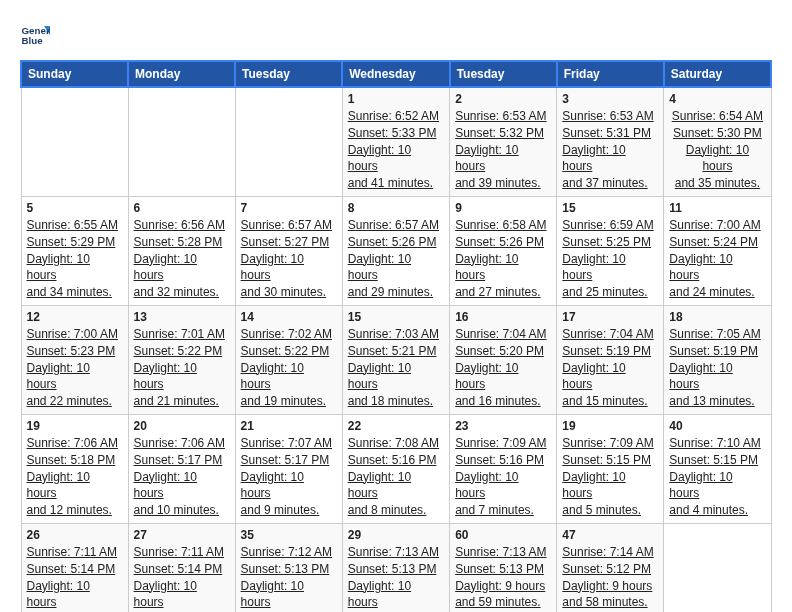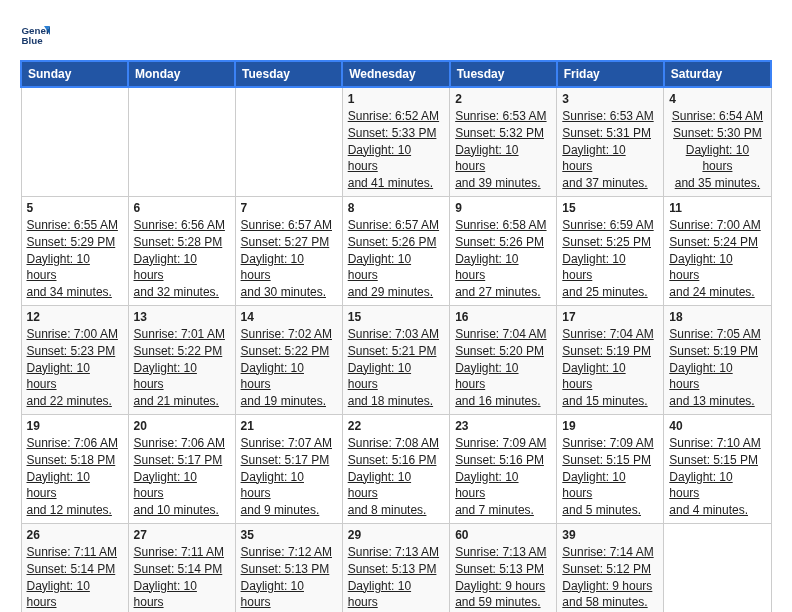--- a/index.html
+++ b/index.html
@@ -335,21 +335,21 @@
 and 0 minutes.</div>
         </td>
         <td>
           <span class="day-num">60</span>
           <div class="day-info" style="white-space: pre-line;">Sunrise: 7:13 AM
 Sunset: 5:13 PM
 Daylight: 9 hours
 and 59 minutes.</div>
         </td>
         <td>
-          <span class="day-num">39</span>
+          <span class="day-num">47</span>
           <div class="day-info" style="white-space: pre-line;">Sunrise: 7:14 AM
 Sunset: 5:12 PM
 Daylight: 9 hours
 and 58 minutes.</div>
         </td>
         <td class="empty-cell"></td>
       </tr>
     </tbody>
 </table>
 

